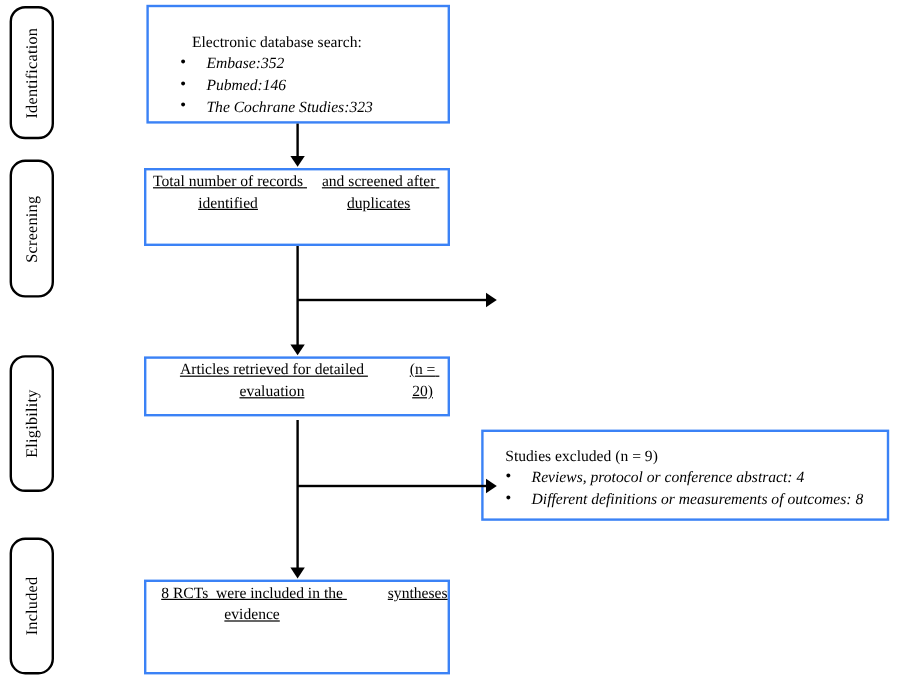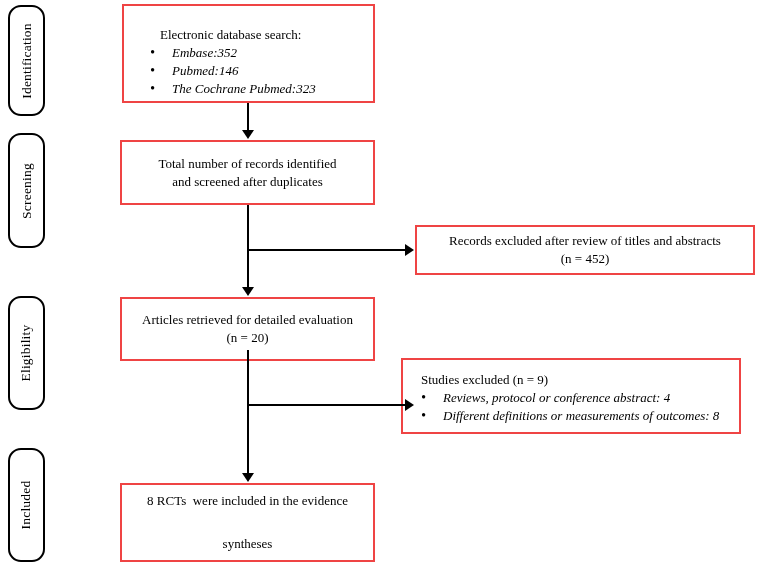--- a/index.html
+++ b/index.html
@@ -31,29 +31,30 @@
     box-sizing: border-box;
   }
   .stage span {
     transform: rotate(-90deg);
     white-space: nowrap;
     font-size: 13.5px;
     letter-spacing: 0.2px;
   }
   .box {
     position: absolute;
-    border: 2px solid #ef4444;
+    border: 2px solid #3b82f6;
     background: #ffffff;
     box-sizing: border-box;
   }
   .box.center {
     display: flex;
-    flex-direction: column;
+    flex-direction: row;
     justify-content: center;
     text-align: center;
+    text-decoration: underline;
   }
   .box .line {
     white-space: pre-wrap;
   }
   .blist .li {
     position: relative;
     padding-left: 22px;
     font-style: italic;
   }
   .blist .li::before {
@@ -105,35 +106,31 @@
   </div>
   <div class="stage" style="top:448px; height:114px;">
     <span>Included</span>
   </div>
 
   <div class="box" style="left:122px; top:4px; width:253px; height:99px; padding:20px 8px 0 36px;">
     <div>Electronic database search:</div>
     <div class="blist" style="margin-left:-10px;">
       <div class="li">Embase:352</div>
       <div class="li">Pubmed:146</div>
-      <div class="li">The Cochrane Pubmed:323</div>
+      <div class="li">The Cochrane Studies:323</div>
     </div>
   </div>
 
   <div class="box center" style="left:120px; top:140px; width:255px; height:65px;">
     <div class="line">Total number of records identified</div>
     <div class="line">and screened after duplicates</div>
   </div>
 
-  <div class="box center" style="left:415px; top:225px; width:340px; height:50px;">
-    <div class="line">Records excluded after review of titles and abstracts</div>
-    <div class="line">(n = 452)</div>
-  </div>
 
-  <div class="box center" style="left:120px; top:297px; width:255px; height:64px;">
+  <div class="box center" style="left:120px; top:297px; width:255px; height:50px;">
     <div class="line">Articles retrieved for detailed evaluation</div>
     <div class="line">(n = 20)</div>
   </div>
 
   <div class="box" style="left:401px; top:358px; width:340px; height:76px; padding:11px 6px 0 18px;">
     <div>Studies excluded (n = 9)</div>
     <div class="blist">
       <div class="li">Reviews, protocol or conference abstract: 4</div>
       <div class="li">Different definitions or measurements of outcomes: 8</div>
     </div>

